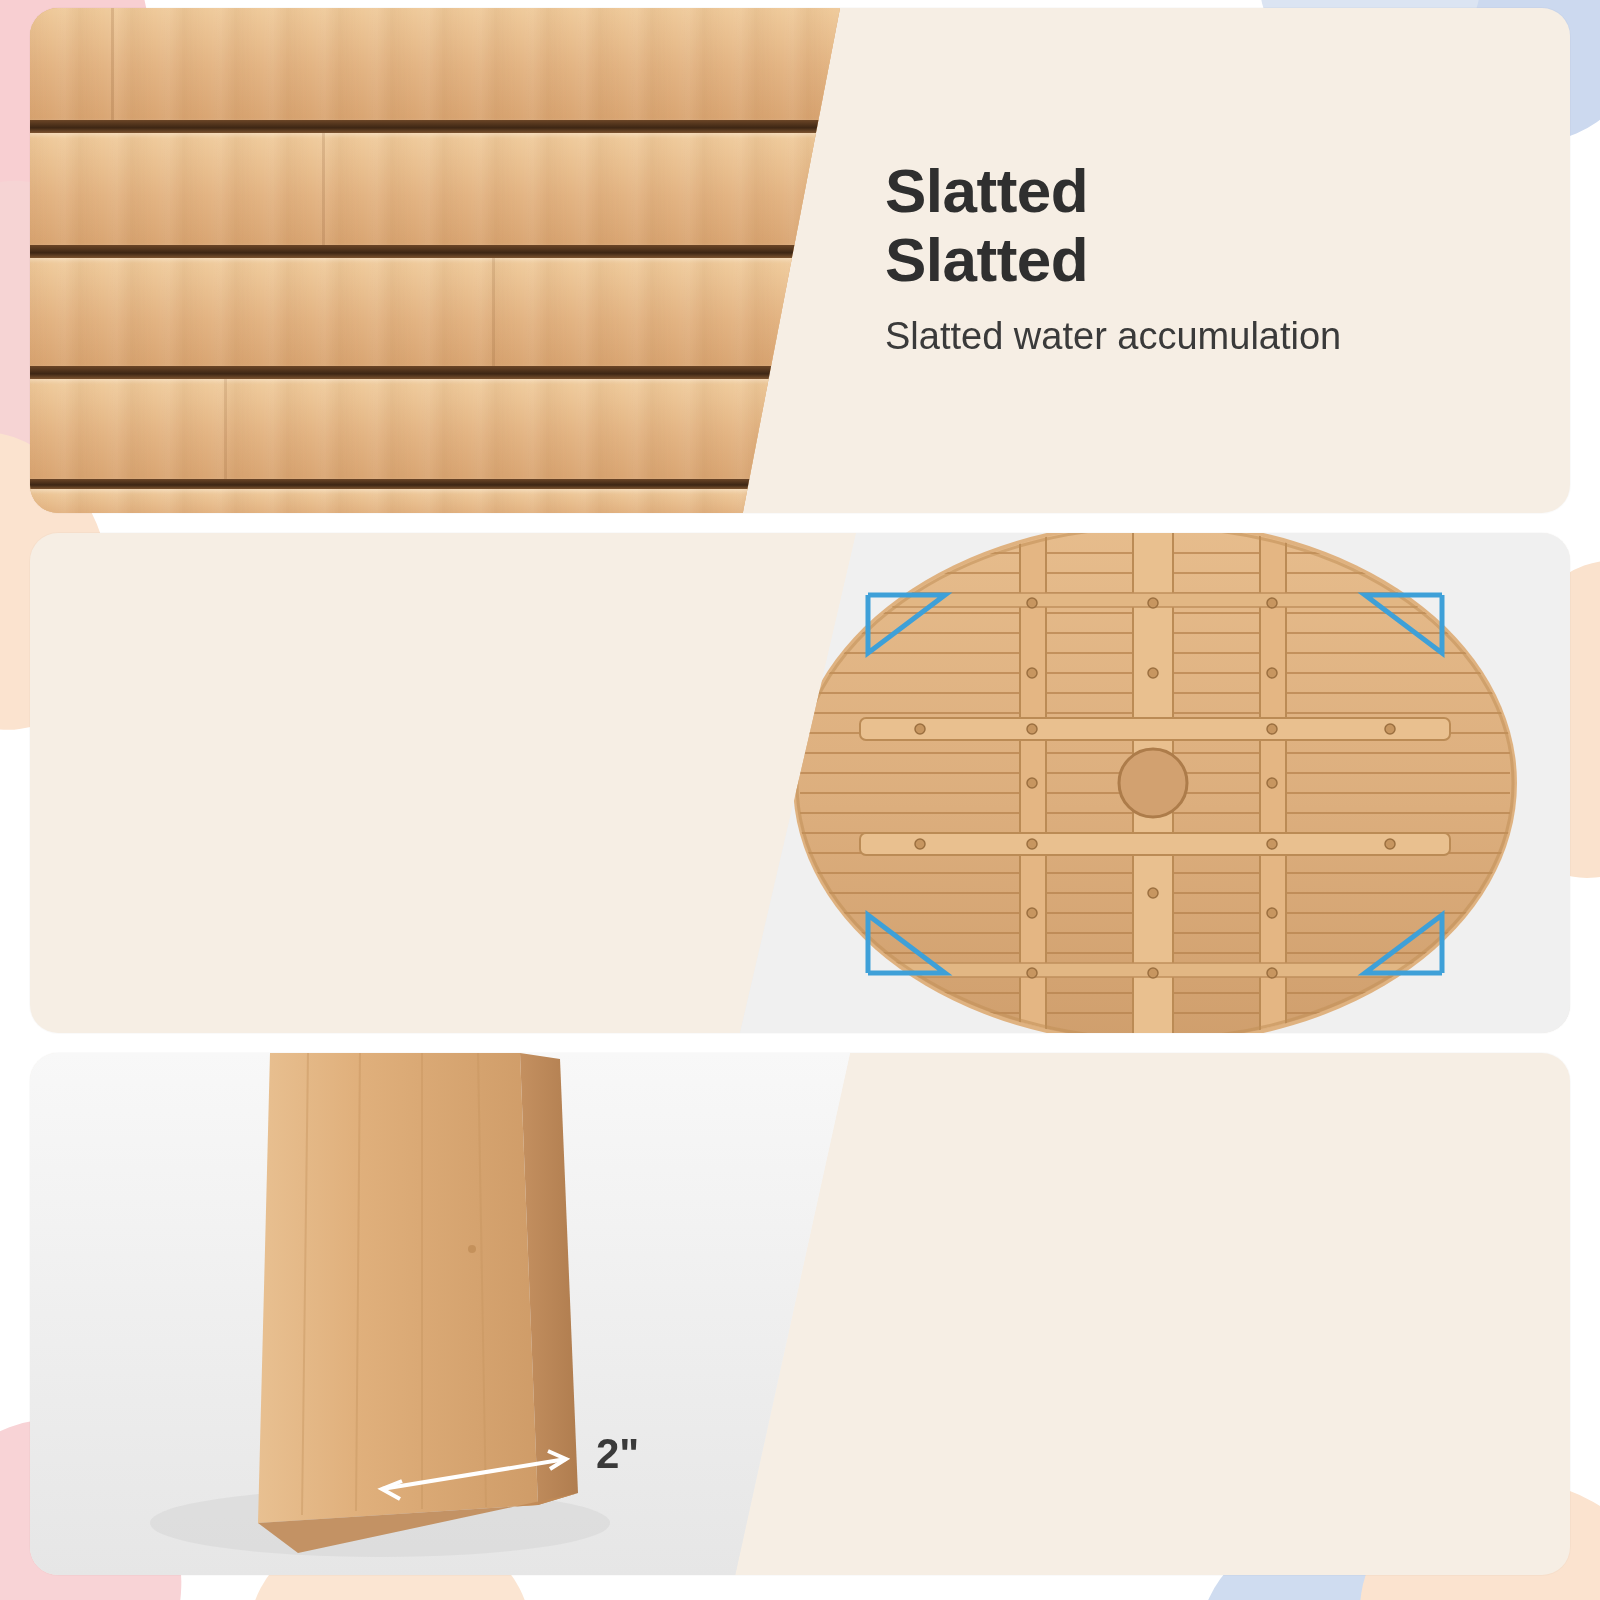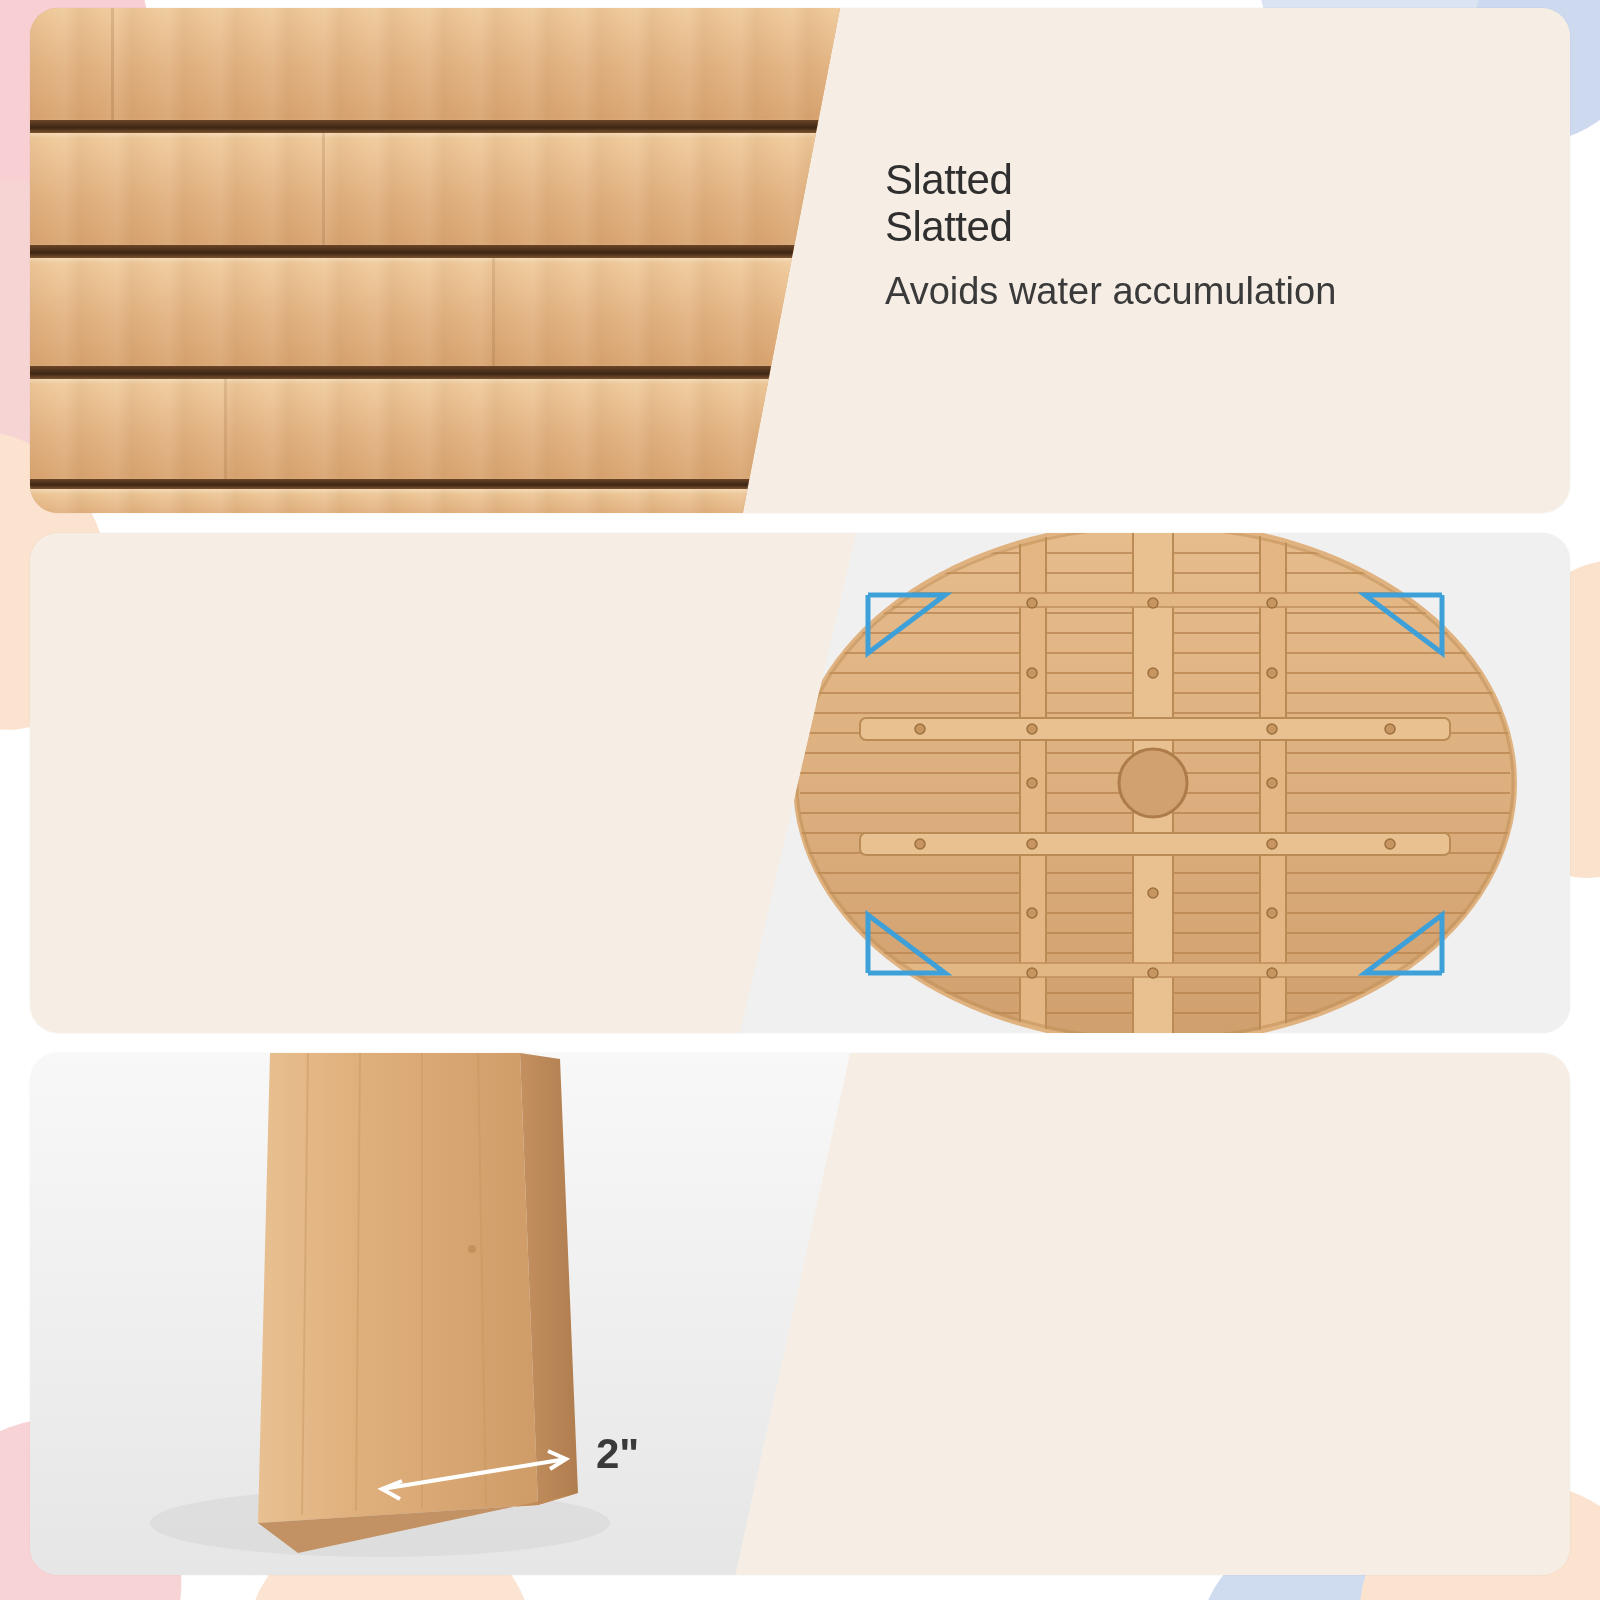--- a/index.html
+++ b/index.html
@@ -147,22 +147,22 @@
   
   .photo-bottom {
     left: 0; width: 820px;
     clip-path: polygon(0 0, 100% 0, 86% 100%, 0 100%);
     background: linear-gradient(180deg,#f7f7f7 0%,#efefef 70%,#e7e7e7 100%);
   }
 
   
   .text-block { position: absolute; }
   .title {
-    font-size: 42px;
-    font-weight: 400;
+    font-size: 62px;
+    font-weight: 700;
     color: #2f2f2f;
     line-height: 1.12;
     letter-spacing: -0.5px;
     margin: 0;
   }
   .subtitle {
     font-size: 38px;
     color: #3a3a3a;
     line-height: 1.25;
     margin: 18px 0 0 0;
@@ -201,21 +201,21 @@
       <div style="position:absolute;left:36%;top:125px;width:3px;height:112px;background:rgba(120,70,30,0.16);"></div>
       <div style="position:absolute;left:57%;top:250px;width:3px;height:108px;background:rgba(120,70,30,0.14);"></div>
       <div style="position:absolute;left:24%;top:371px;width:3px;height:100px;background:rgba(120,70,30,0.14);"></div>
     </div>
   </div>
   <div class="text-block txt-top">
     <h2 class="title">
       <span>Slatted</span><br>
       <span>Slatted</span>
     </h2>
-    <p class="subtitle">Avoids water accumulation</p>
+    <p class="subtitle">Slatted water accumulation</p>
   </div>
 </div>
 
 <div class="card card-mid">
   <div class="photo photo-mid">
     <svg width="830" height="500" viewBox="0 0 830 500" preserveAspectRatio="none">
       <defs>
         <linearGradient id="woodg" x1="0" y1="0" x2="0" y2="1">
           <stop offset="0%" stop-color="#e7bd8d"></stop>
           <stop offset="55%" stop-color="#dcae7d"></stop>

